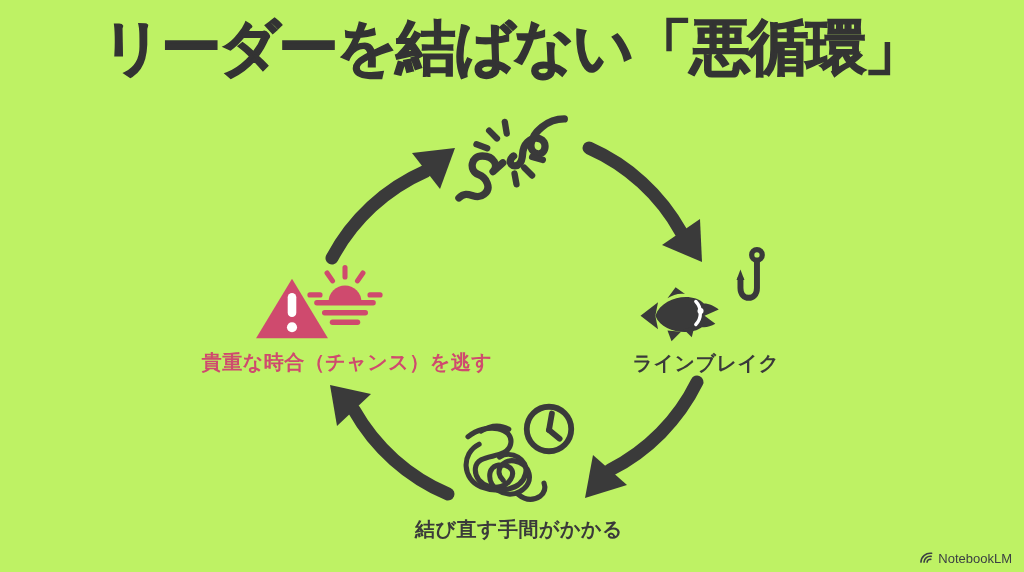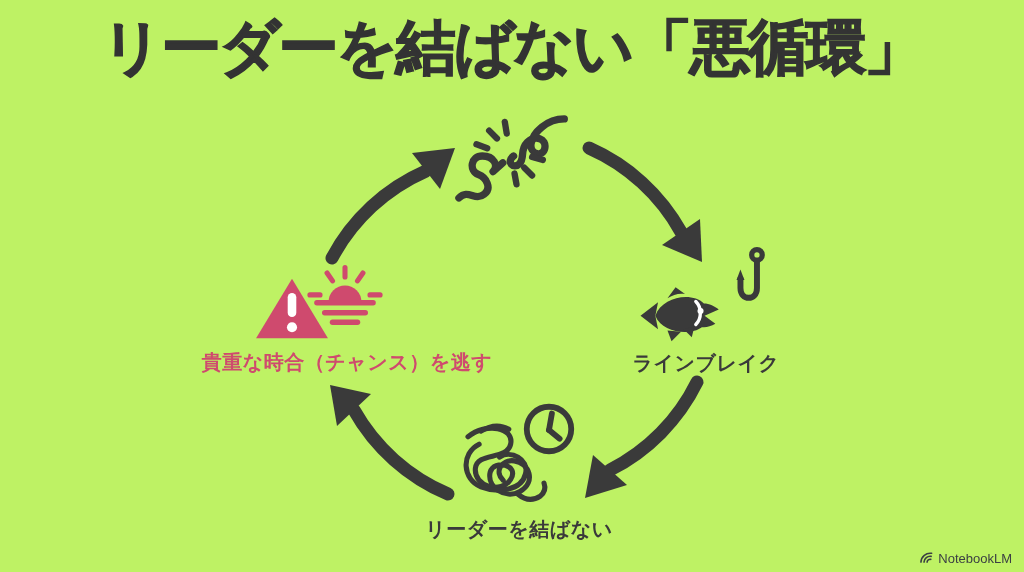--- a/index.html
+++ b/index.html
@@ -88,21 +88,21 @@
       <path d="M26 28 C6 38 8 66 28 74 C46 81 72 78 76 60 C80 44 60 34 48 42"></path>
       <path d="M28 14 Q44 4 58 12"></path>
       <path d="M68 82 Q80 92 92 84 Q99 78 96 70"></path>
     </g>
   </svg>
   <svg class="abs" style="left:520px;top:400px;" width="58" height="58" viewBox="0 0 60 60">
     <circle class="ink-stroke" cx="30" cy="30" r="23" stroke-width="6" fill="#ffffff"></circle>
     <path class="ink-stroke" stroke-width="6" d="M30 31 L33 14"></path>
     <path class="ink-stroke" stroke-width="6" d="M30 31 L41 40"></path>
   </svg>
-  <div class="node-label" style="left:519px;top:516px;">リーダーを結ばない</div>
+  <div class="node-label" style="left:519px;top:516px;">結び直す手間がかかる</div>
 
   <svg class="abs" style="left:248px;top:271px;" width="88" height="75" viewBox="0 0 110 96">
     <path class="accent-fill" stroke="#cf4a6e" stroke-width="13" stroke-linejoin="round" d="M55 10 L101 86 L9 86 Z"></path>
     <rect x="49.5" y="28" width="11" height="31" rx="5.5" fill="#ffffff"></rect>
     <circle cx="55" cy="72" r="6.5" fill="#ffffff"></circle>
   </svg>
   <svg class="abs" style="left:306px;top:265px;" width="78" height="66" viewBox="0 0 100 84">
     <g class="accent-stroke" stroke-width="6.5">
       <path d="M50 3 L50 15"></path>
       <path d="M27 10 L34 20"></path>

